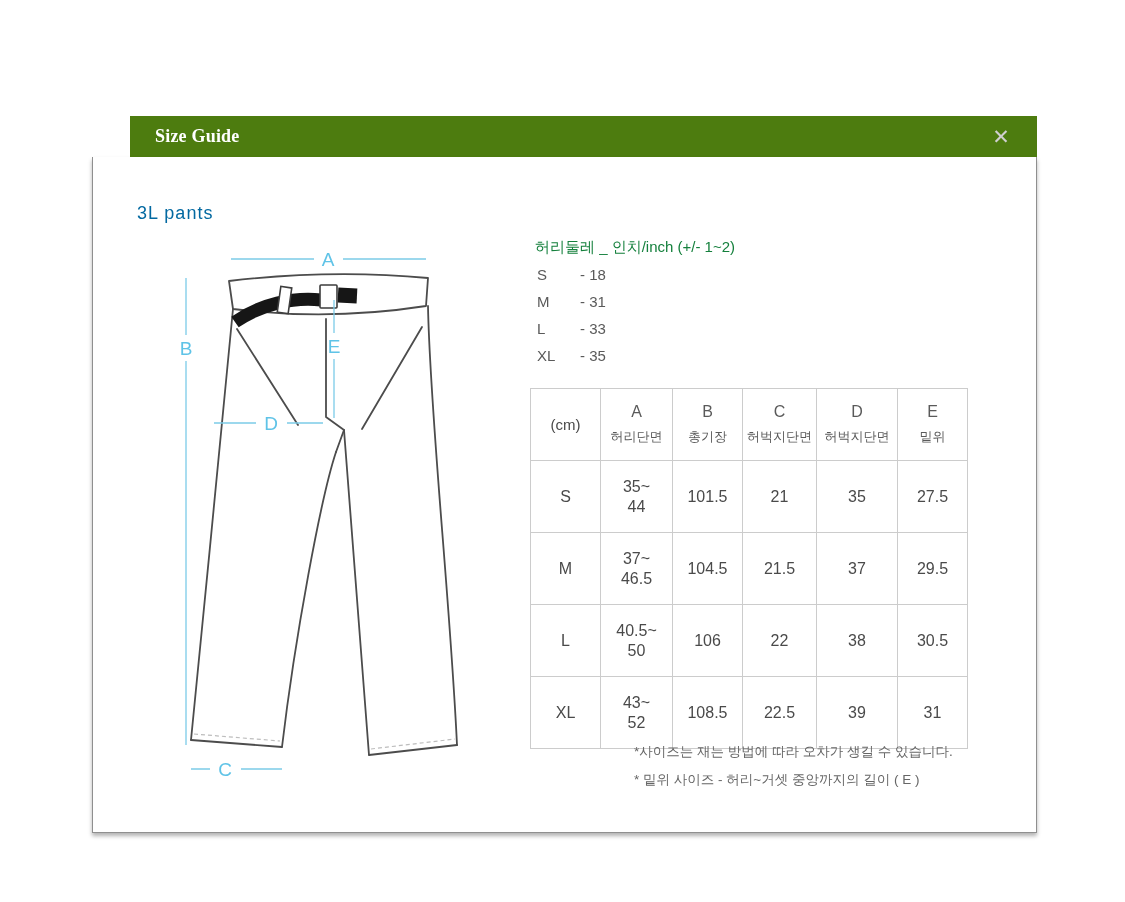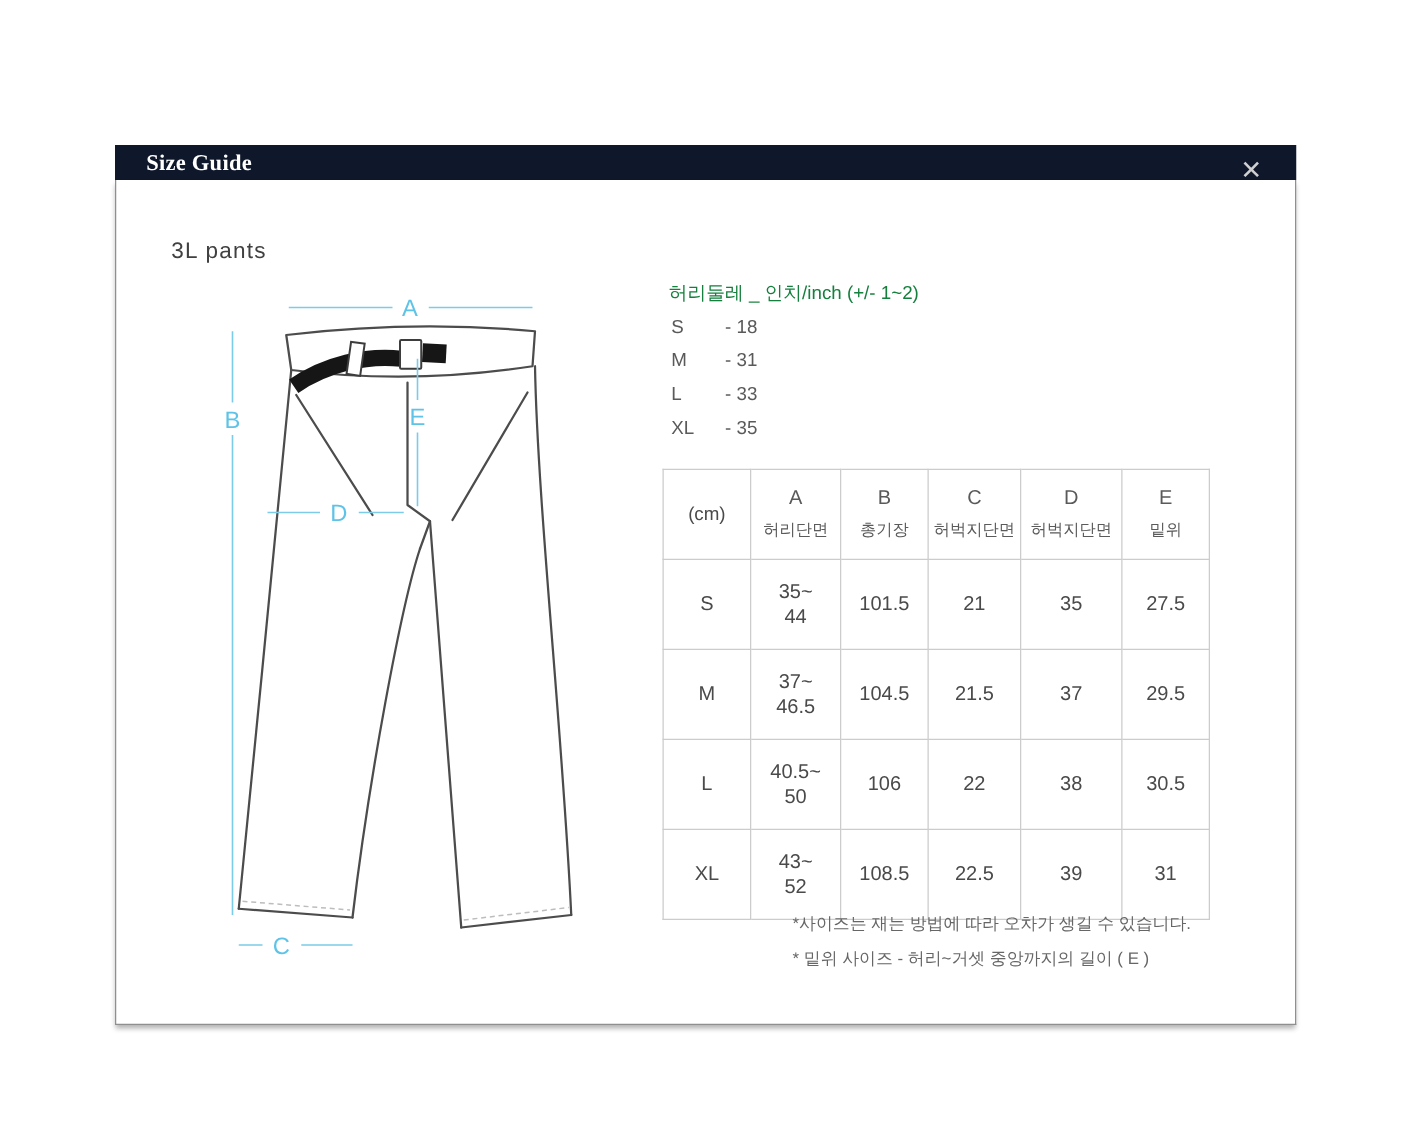--- a/index.html
+++ b/index.html
@@ -1,35 +1,35 @@
 <!DOCTYPE html>
 <html><head>
 <meta charset="utf-8">
 <style>
   * { margin:0; padding:0; box-sizing:border-box; }
   html,body { width:1125px; height:902px; background:#ffffff; overflow:hidden;
               font-family:"Liberation Sans", sans-serif; color:#555; }
 
   .modal { position:absolute; left:92px; top:116px; width:945px; }
 
-  .modal-header { position:relative; height:28px; background:#0f172a;
-                  display:flex; align-items:center; padding:0 25px; }
+  .modal-header { position:relative; height:41px; background:#4d7c0f;
+                  display:flex; align-items:center; padding:0 25px;margin-left:38px; }
   .modal-title { color:#ffffff; font-family:"Liberation Serif", serif;
                  font-weight:bold; font-size:18px; letter-spacing:0.2px; }
   .close-btn { position:absolute; right:18px; top:0; height:41px; width:36px;
                display:flex; align-items:center; justify-content:center;
                background:transparent; border:none; cursor:pointer; }
   .close-icon { color:#d0d0d0; font-size:21px; line-height:1; font-weight:normal; }
 
   .modal-body { position:relative; height:676px; background:#ffffff;
                 border:1px solid #8f8f8f; border-top:none;
                 box-shadow:0 3px 4px rgba(0,0,0,0.30); }
 
   .product-label { position:absolute; left:44px; top:46px; font-size:18px;
-                   letter-spacing:1px; color:#404040; }
+                   letter-spacing:1px; color:#0369a1; }
 
   .pants-svg { position:absolute; left:0; top:0; }
   .outline { fill:none; stroke:#4c4c4c; stroke-width:1.8; stroke-linejoin:round; stroke-linecap:round; }
   .outline-fill { fill:#ffffff; stroke:#4c4c4c; stroke-width:1.8; stroke-linejoin:round; }
   .stitch { fill:none; stroke:#bdbdbd; stroke-width:1.2; stroke-dasharray:4 3; }
   .belt-strap { fill:none; stroke:#161616; stroke-width:13; stroke-linecap:butt; }
   .belt-part { fill:#161616; }
   .buckle { fill:#ffffff; stroke:#3d3d3d; stroke-width:1.6; }
   .measure { fill:none; stroke:#7ccbe8; stroke-width:1.3; }
   .measure-label { fill:#5fc3e7; font-family:"Liberation Sans", sans-serif;

